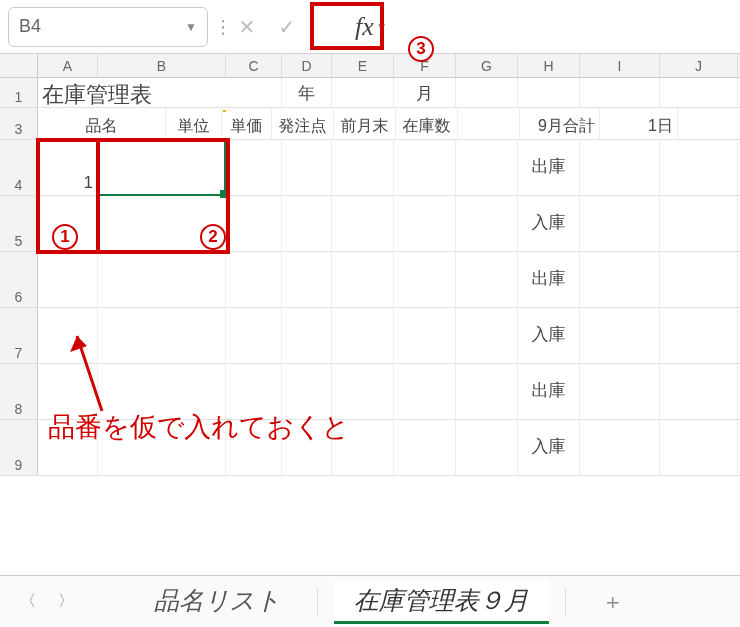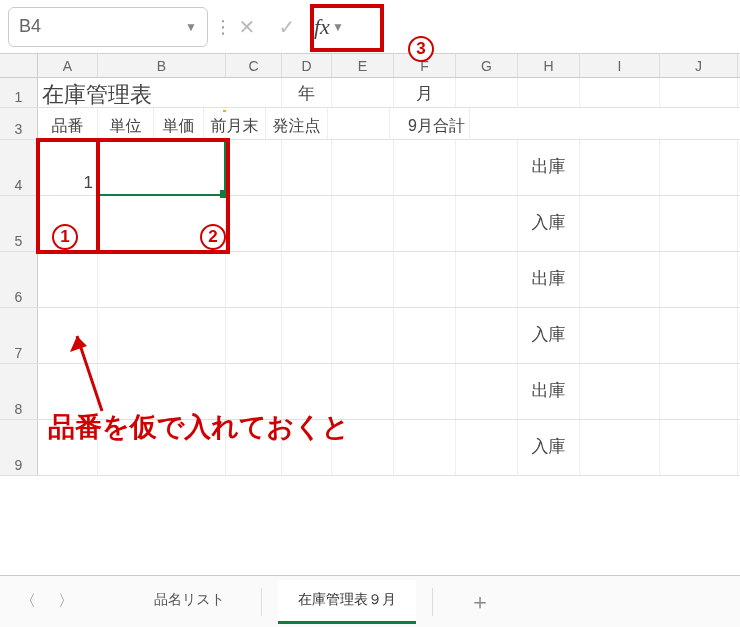--- a/index.html
+++ b/index.html
@@ -58,22 +58,23 @@
     }
     .fx-box {
       position: relative;
       display: flex;
       align-items: center;
       gap: 2px;
     }
     .fx-icon {
       font-style: italic;
       font-family: "Times New Roman", serif;
-      font-size: 22px;
+      font-size: 26px;
       color: #444;
+      margin-left: 41px;
     }
     .fx-highlight {
       position: absolute;
       border: 4px solid #d10000;
       width: 74px;
       height: 48px;
       left: -4px;
       top: -10px;
       pointer-events: none;
     }
@@ -235,23 +236,24 @@
       align-items: center;
       justify-content: center;
       color: #888;
       font-size: 16px;
     }
     .tab {
       height: 44px;
       padding: 0 20px;
       display: flex;
       align-items: center;
-      font-size: 14px;
+      font-size: 25px;
       color: #555;
       border-bottom: 3px solid transparent;
+      font-style: italic;
     }
     .tab.active {
       border-bottom: 3px solid #107c41;
       background: #fff;
       color: #333;
     }
     .tab-add {
       margin-left: 20px;
       color: #888;
       font-size: 22px;
@@ -319,27 +321,29 @@
       <div class="cell wE"></div>
       <div class="cell wF center">月</div>
       <div class="cell wG"></div>
       <div class="cell wH"></div>
       <div class="cell wI"></div>
       <div class="cell wJ"></div>
     </div>
 
     <div class="row r3">
       <div class="row-h">3</div>
-      <div class="cell wA hdr center">品番</div>
+      <div class="cell wB hdr center">品名</div>
       <div class="cell wC hdr center">単位</div>
       <div class="cell wD hdr center">単価</div>
+      <div class="cell wE hdr center">発注点</div>
       <div class="cell wF hdr center">前月末</div>
-      <div class="cell wE hdr center">発注点</div>
+      <div class="cell wG hdr center">在庫数</div>
       <div class="cell wH hdr"></div>
       <div class="cell wI hdr right">9月合計</div>
+      <div class="cell wJ hdr right">1日</div>
     </div>
 
     <div class="row r4">
       <div class="row-h">4</div>
       <div class="cell wA right">1</div>
       <div class="cell wB"></div>
       <div class="cell wC"></div>
       <div class="cell wD"></div>
       <div class="cell wE"></div>
       <div class="cell wF"></div>
@@ -429,21 +433,21 @@
     </div>
 
   </div>
 </div>
 
 <svg class="arrow-svg" width="60" height="100">
   <line x1="40" y1="85" x2="15" y2="10" stroke="#d10000" stroke-width="3"></line>
   <polygon points="15,10 8,26 25,20" fill="#d10000"></polygon>
 </svg>
 
-<div class="annot" style="left:48px; top:408px;font-weight:bold;">
+<div class="annot" style="left:48px; top:408px;">
   <div>品番を仮で入れておくと</div>
 </div>
 
 <div class="tab-bar">
   <div class="tab-nav">〈</div>
   <div class="tab-nav">〉</div>
   <div style="width:40px;"></div>
   <div class="tab">品名リスト</div>
   <div class="tab-sep"></div>
   <div class="tab active">在庫管理表９月</div>

